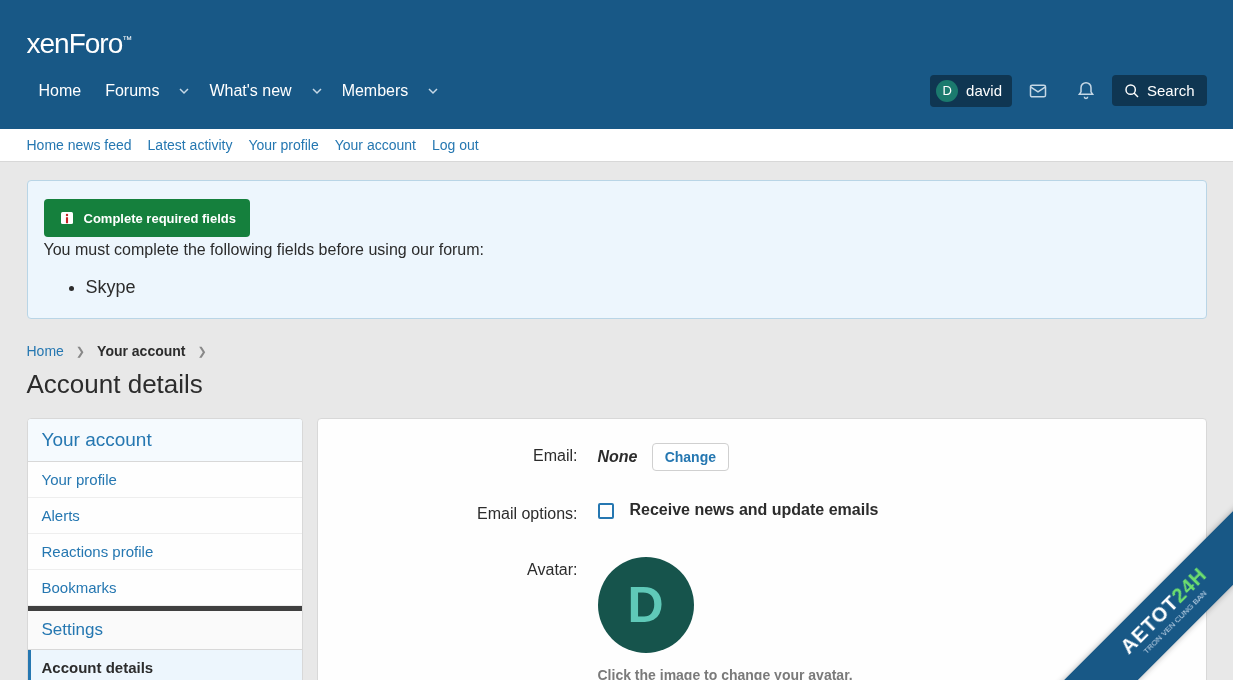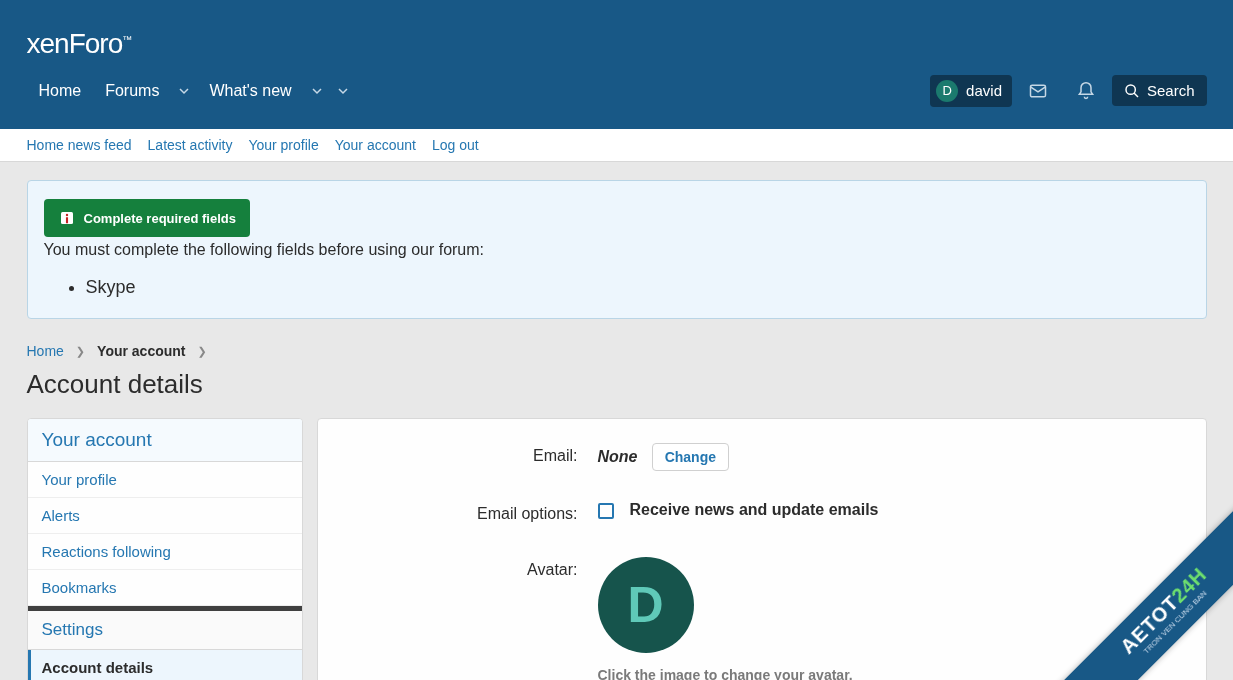--- a/index.html
+++ b/index.html
@@ -88,20 +88,21 @@
           <svg width="10" height="10" viewBox="0 0 10 10">
               <path d="M1 3 L5 7 L9 3" fill="none" stroke="currentColor" stroke-width="1.5"></path>
             </svg>
         </span>
         <a class="nav-item">What's new</a>
         <span class="nav-toggle">
           <svg width="10" height="10" viewBox="0 0 10 10">
               <path d="M1 3 L5 7 L9 3" fill="none" stroke="currentColor" stroke-width="1.5"></path>
             </svg>
         </span>
+        <a class="nav-item">Members</a>
         <span class="nav-toggle">
           <svg width="10" height="10" viewBox="0 0 10 10">
               <path d="M1 3 L5 7 L9 3" fill="none" stroke="currentColor" stroke-width="1.5"></path>
             </svg>
         </span>
       </div>
       <div class="nav-right">
         <div class="user-pill">
           <span class="user-avatar-small">D</span>
           <span>david</span>
@@ -164,21 +165,21 @@
     <span class="chev">❯</span>
   </div>
 
   <h1 class="page-title">Account details</h1>
 
   <div class="columns">
     <div class="side">
       <div class="side-head">Your account</div>
       <a class="side-item">Your profile</a>
       <a class="side-item">Alerts</a>
-      <a class="side-item">Reactions following</a>
+      <a class="side-item">Reactions profile</a>
       <a class="side-item">Bookmarks</a>
       <div class="side-section">Settings</div>
       <a class="side-item active">Account details</a>
       <a class="side-item">Password and security</a>
 
     </div>
 
     <div class="main">
       <div class="form-row">
         <div class="form-label">Email:</div>

